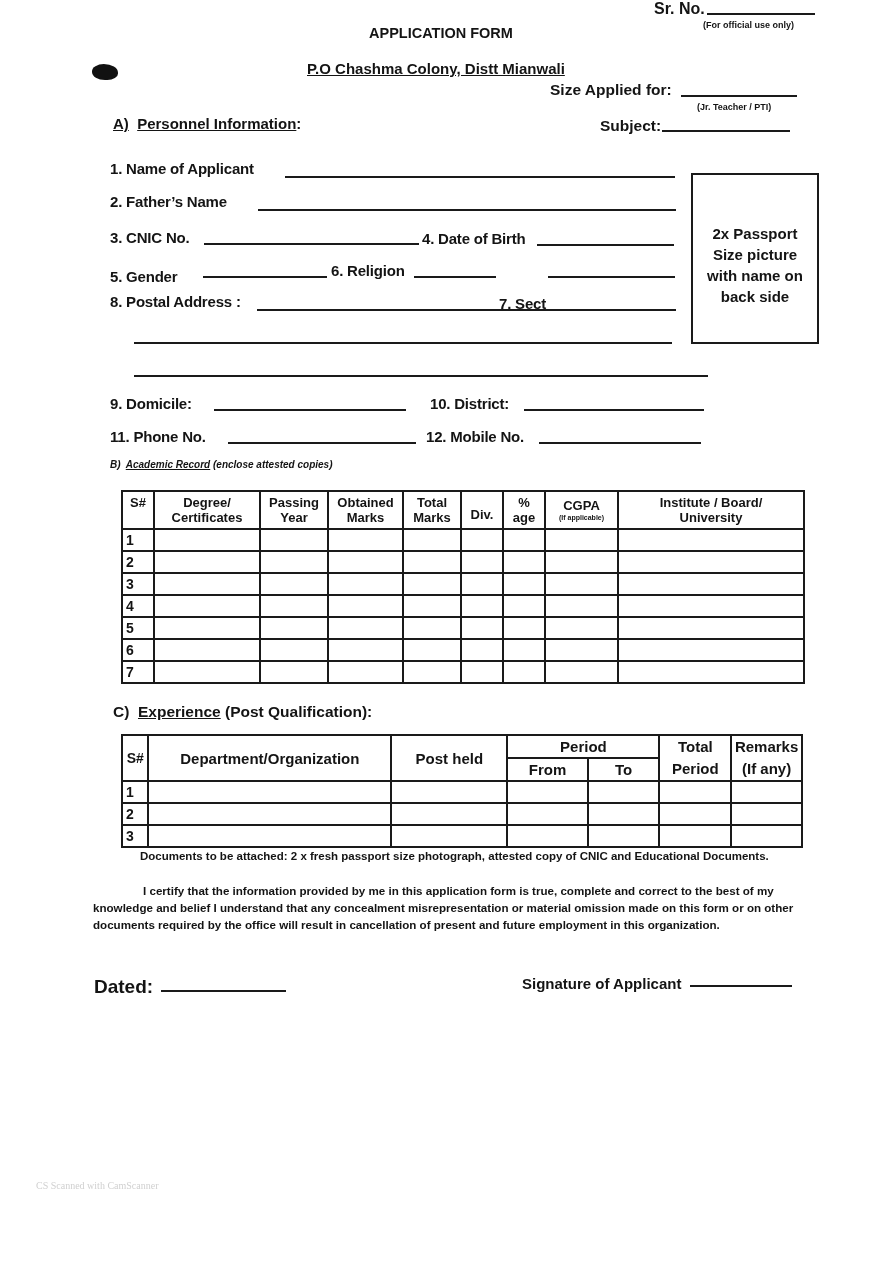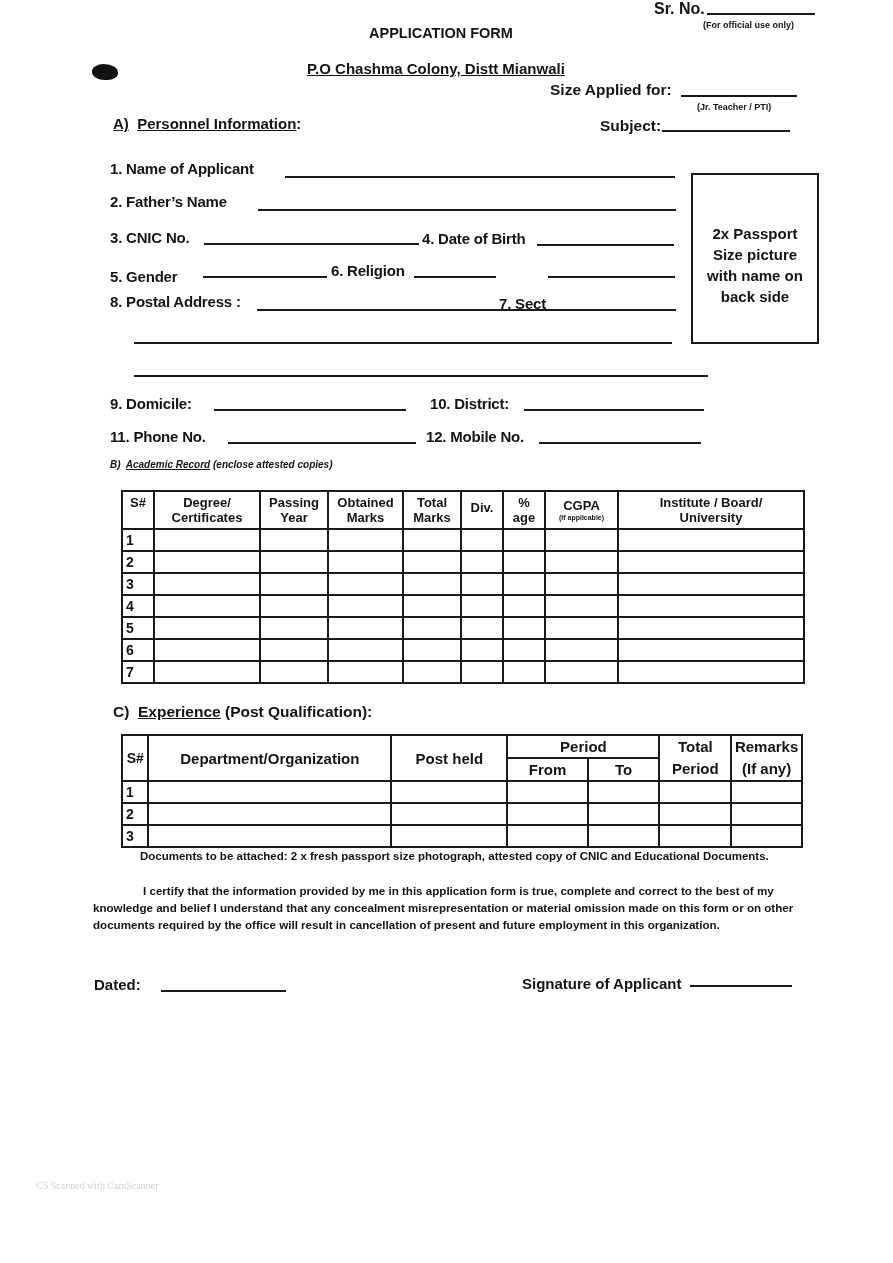--- a/index.html
+++ b/index.html
@@ -117,21 +117,21 @@
       <col style="width:73px">
       <col style="width:186px">
   </colgroup>
   <tbody>
       <tr style="height:38px;">
     <th style="vertical-align:top;padding-top:3px;"><span>S#</span></th>
     <th><span>Degree/</span><br><span>Certificates</span></th>
     <th><span>Passing</span><br><span>Year</span></th>
     <th><span>Obtained</span><br><span>Marks</span></th>
     <th><span>Total</span><br><span>Marks</span></th>
-    <th style="vertical-align:top;padding-top:8px;"><span>Div.</span></th>
+    <th style="vertical-align:top;padding-top:15px;"><span>Div.</span></th>
     <th><span>%</span><br><span>age</span></th>
     <th><span>CGPA</span><span class="tiny">(If applicable)</span></th>
     <th><span>Institute / Board/</span><br><span>University</span></th>
   </tr>
   <tr style="height:22px;">
     <td class="sn">1</td>
     <td></td>
         <td></td>
         <td></td>
         <td></td>
@@ -264,18 +264,18 @@
         <td></td>
         <td></td>
   </tr>
 </tbody>
   </table>
 
 <div class="abs b" style="left:140px; top:850px; font-size:11.5px;">Documents to be attached: 2 x fresh passport size photograph, attested copy of CNIC and Educational Documents.</div>
 
 <div class="para" style="left:93px; top:882px; width:712px; text-indent:50px;">I certify that the information provided by me in this application form is true, complete and correct to the best of my knowledge and belief I understand that any concealment misrepresentation or material omission made on this form or on other documents required by the office will result in cancellation of present and future employment in this organization.</div>
 
-<div class="abs b" style="left:94px; top:976px; font-size:15px;">Dated:</div>
+<div class="abs b" style="left:94px; top:976px; font-size:19px;">Dated:</div>
 <div class="line" style="left:161px; top:990px; width:125px;"></div>
 <div class="abs b" style="left:522px; top:975px; font-size:15px;">Signature of Applicant</div>
 <div class="line" style="left:690px; top:985px; width:102px;"></div>
 
 <div class="watermark">CS Scanned with CamScanner</div>
 
 </body></html>

